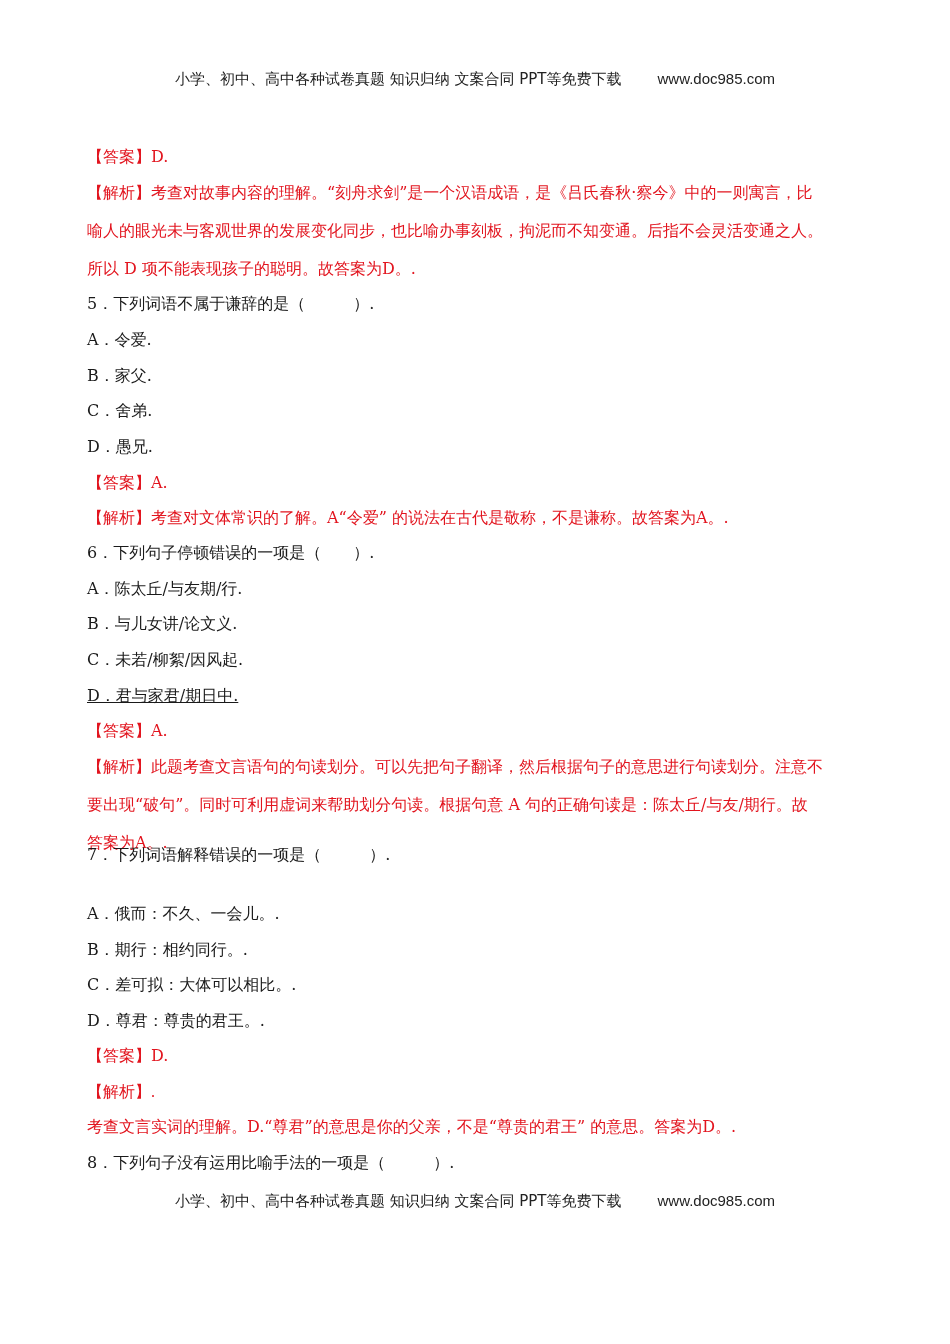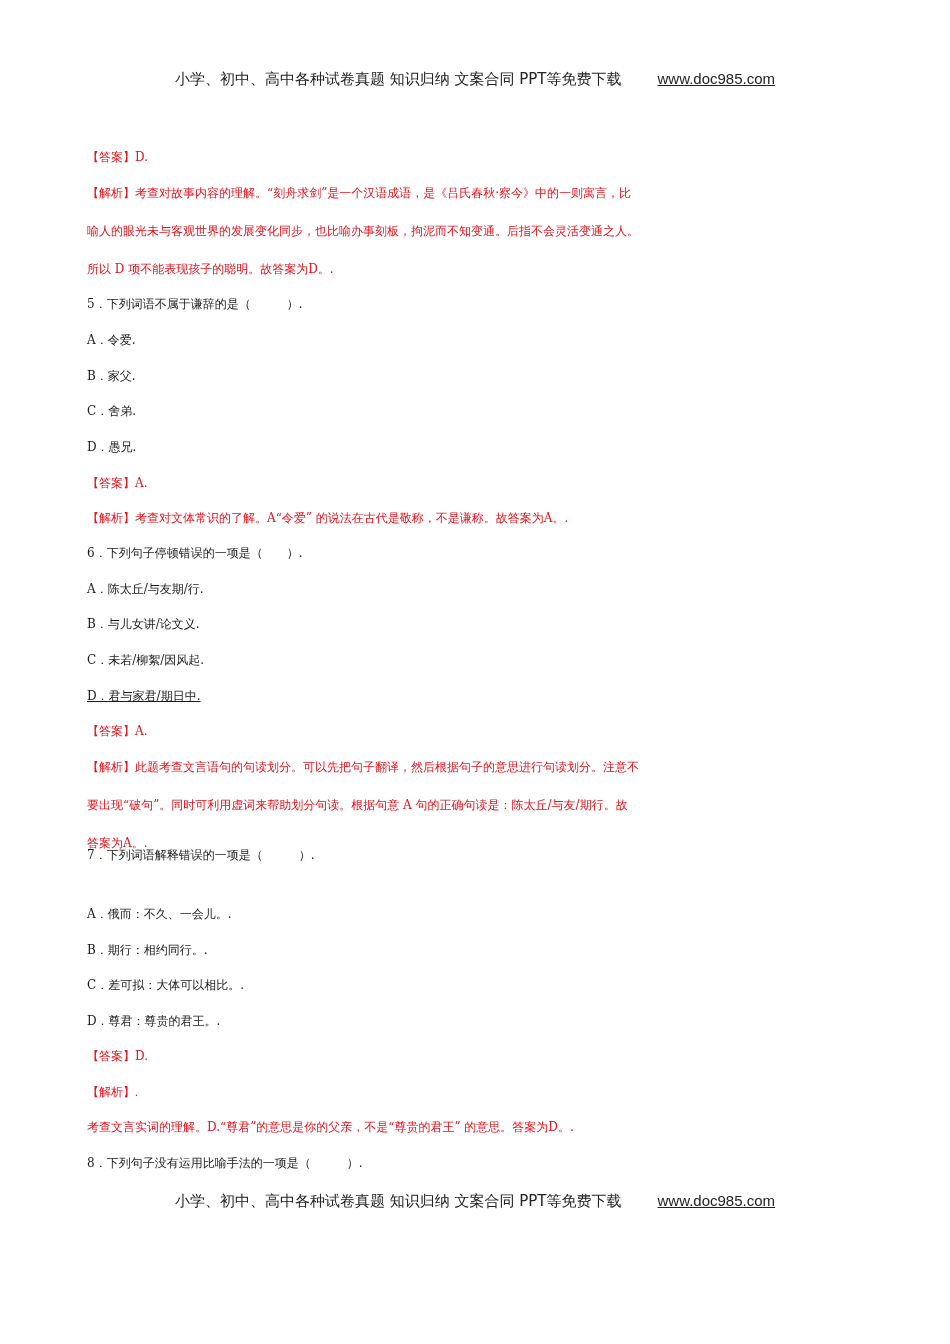--- a/index.html
+++ b/index.html
@@ -1,21 +1,21 @@
 <!DOCTYPE html>
 <html><head>
 <meta charset="utf-8">
 <style>
   html, body { margin: 0; padding: 0; background: #ffffff; }
   body { width: 950px; height: 1344px; position: relative; overflow: hidden;
          font-family: "DejaVu Serif", "Liberation Serif", serif; color: #1a1a1a; }
   .hdr { position: absolute; left: 0; width: 950px; text-align: center;
          font-size: 15px; color: #222; font-family: "DejaVu Sans", "Liberation Sans", sans-serif; letter-spacing: 0px; }
-  .hdr .site { margin-left: 36px; font-family: "Liberation Sans", sans-serif; font-size: 15px; text-decoration: underline; }
-  .line { position: absolute; left: 87px; font-size: 12px; line-height: 20px; white-space: nowrap; }
+  .hdr .site { margin-left: 36px; font-family: "Liberation Sans", sans-serif; font-size: 15px; }
+  .line { position: absolute; left: 87px; font-size: 16px; line-height: 20px; white-space: nowrap; }
   .red { color: #e2141e; }
   .blk { color: #1a1a1a; }
 </style>
 </head>
 <body>
 
 <div class="hdr" style="top:70px;">
   <span>小学、初中、高中各种试卷真题  知识归纳  文案合同  PPT等免费下载</span><span class="site">www.doc985.com</span>
 </div>
 

